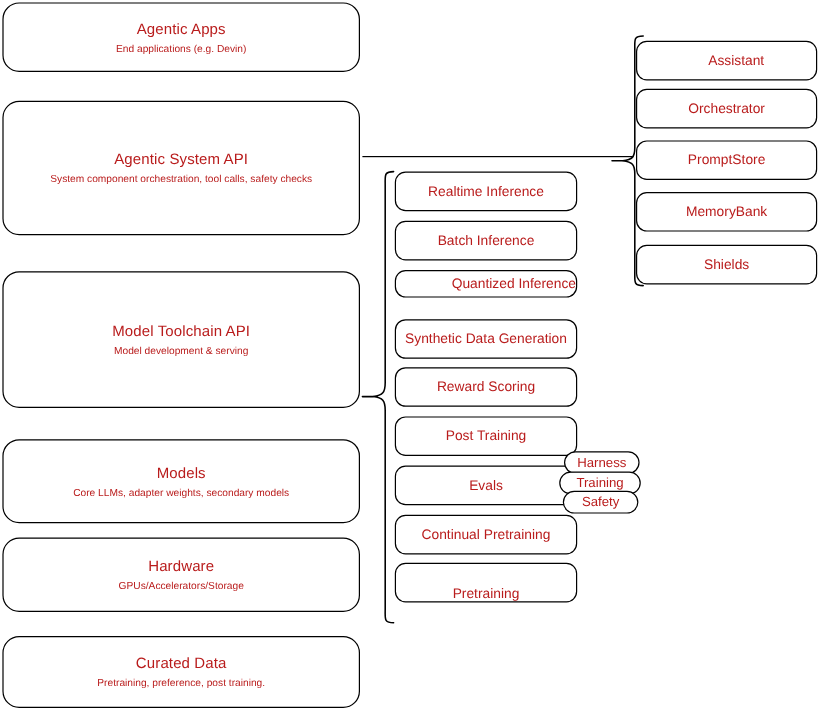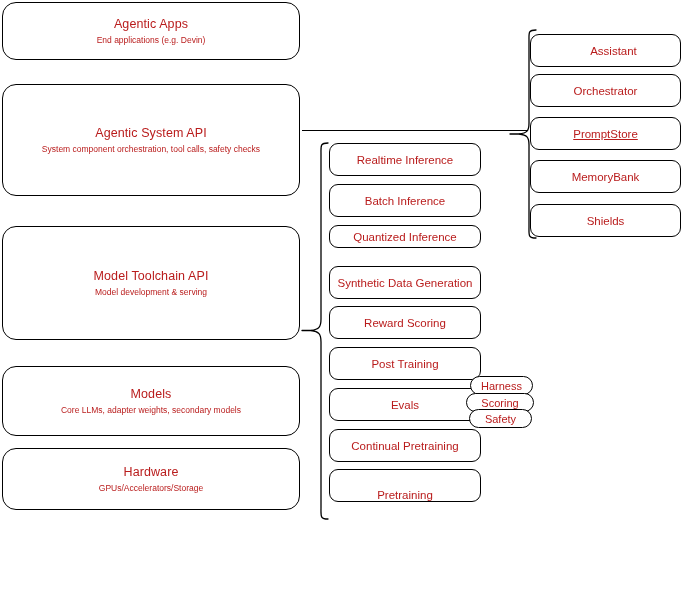--- a/index.html
+++ b/index.html
@@ -104,38 +104,42 @@
   <div class="box stack-box" style="left:2px; top:366px; width:298px; height:70px;">
     <div class="box-title">Models</div>
     <div class="box-sub">Core LLMs, adapter weights, secondary models</div>
   </div>
 
   <div class="box stack-box" style="left:2px; top:448px; width:298px; height:62px;">
     <div class="box-title">Hardware</div>
     <div class="box-sub">GPUs/Accelerators/Storage</div>
   </div>
 
+  <div class="box stack-box" style="left:2px; top:530px; width:298px; height:60px;">
+    <div class="box-title">Curated Data</div>
+    <div class="box-sub">Pretraining, preference, post training.</div>
+  </div>
 
   <div class="hline" style="left:302px; top:130px; width:226px;"></div>
 
   <div class="connector" style="left:300px; top:138px;">
     <svg width="30" height="386" viewBox="0 0 30 386">
       <path d="M28 5 C 20 5, 21 8, 21 16 L 21 181 C 21 189, 19 191.5, 11 192.5
                C 19 193.5, 21 196, 21 204 L 21 370 C 21 378, 20 381, 28 381" fill="none" stroke="#000000" stroke-width="1.3" stroke-linecap="round"></path>
       <path d="M11 192.5 L 2 192.5" fill="none" stroke="#000000" stroke-width="1.3" stroke-linecap="round"></path>
     </svg>
   </div>
 
   <div class="chip" style="left:329px; top:143px; width:152px; height:33px;">
     <span>Realtime Inference</span>
   </div>
   <div class="chip" style="left:329px; top:184px; width:152px; height:33px;">
     <span>Batch Inference</span>
   </div>
-  <div class="chip" style="left:329px; top:225px; width:152px; height:23px;">
+  <div class="chip" style="left:329px; top:225px; width:152px; height:23px;justify-content:flex-end;">
     <span>Quantized Inference</span>
   </div>
   <div class="chip" style="left:329px; top:266px; width:152px; height:33px;">
     <span>Synthetic Data Generation</span>
   </div>
   <div class="chip" style="left:329px; top:306px; width:152px; height:33px;">
     <span>Reward Scoring</span>
   </div>
   <div class="chip" style="left:329px; top:347px; width:152px; height:33px;">
     <span>Post Training</span>
@@ -147,41 +151,41 @@
     <span>Continual Pretraining</span>
   </div>
   <div class="chip" style="left:329px; top:469px; width:152px; height:33px;align-items:flex-end;">
     <span>Pretraining</span>
   </div>
 
   <div class="pill" style="left:470px; top:376px; width:63px; height:19px;text-align:right;">
     <span>Harness</span>
   </div>
   <div class="pill" style="left:466px; top:393px; width:68px; height:19px;">
-    <span>Scoring</span>
+    <span>Training</span>
   </div>
   <div class="pill" style="left:469px; top:409px; width:63px; height:19px;">
     <span>Safety</span>
   </div>
 
   <div class="connector" style="left:510px; top:26px;">
     <svg width="30" height="220" viewBox="0 0 30 220">
       <path d="M26 4 C 18 4, 19 7, 19 15 L 19 97 C 19 105, 17 107, 9 108
                C 17 109, 19 111, 19 119 L 19 201 C 19 209, 18 212, 26 212" fill="none" stroke="#000000" stroke-width="1.3" stroke-linecap="round"></path>
       <path d="M9 108 L 0 108" fill="none" stroke="#000000" stroke-width="1.3" stroke-linecap="round"></path>
     </svg>
   </div>
 
   <div class="chip" style="left:530px; top:34px; width:151px; height:33px;padding-left:16px;">
     <span>Assistant</span>
   </div>
   <div class="chip" style="left:530px; top:74px; width:151px; height:33px;">
     <span>Orchestrator</span>
   </div>
-  <div class="chip" style="left:530px; top:117px; width:151px; height:33px;text-decoration:underline;">
+  <div class="chip" style="left:530px; top:117px; width:151px; height:33px;">
     <span>PromptStore</span>
   </div>
   <div class="chip" style="left:530px; top:160px; width:151px; height:33px;">
     <span>MemoryBank</span>
   </div>
   <div class="chip" style="left:530px; top:204px; width:151px; height:33px;">
     <span>Shields</span>
   </div>
 
 </div>

